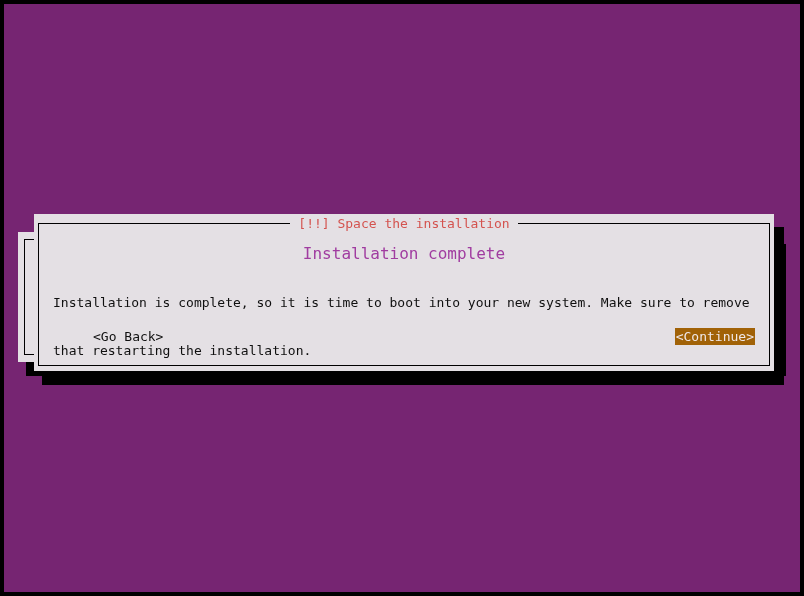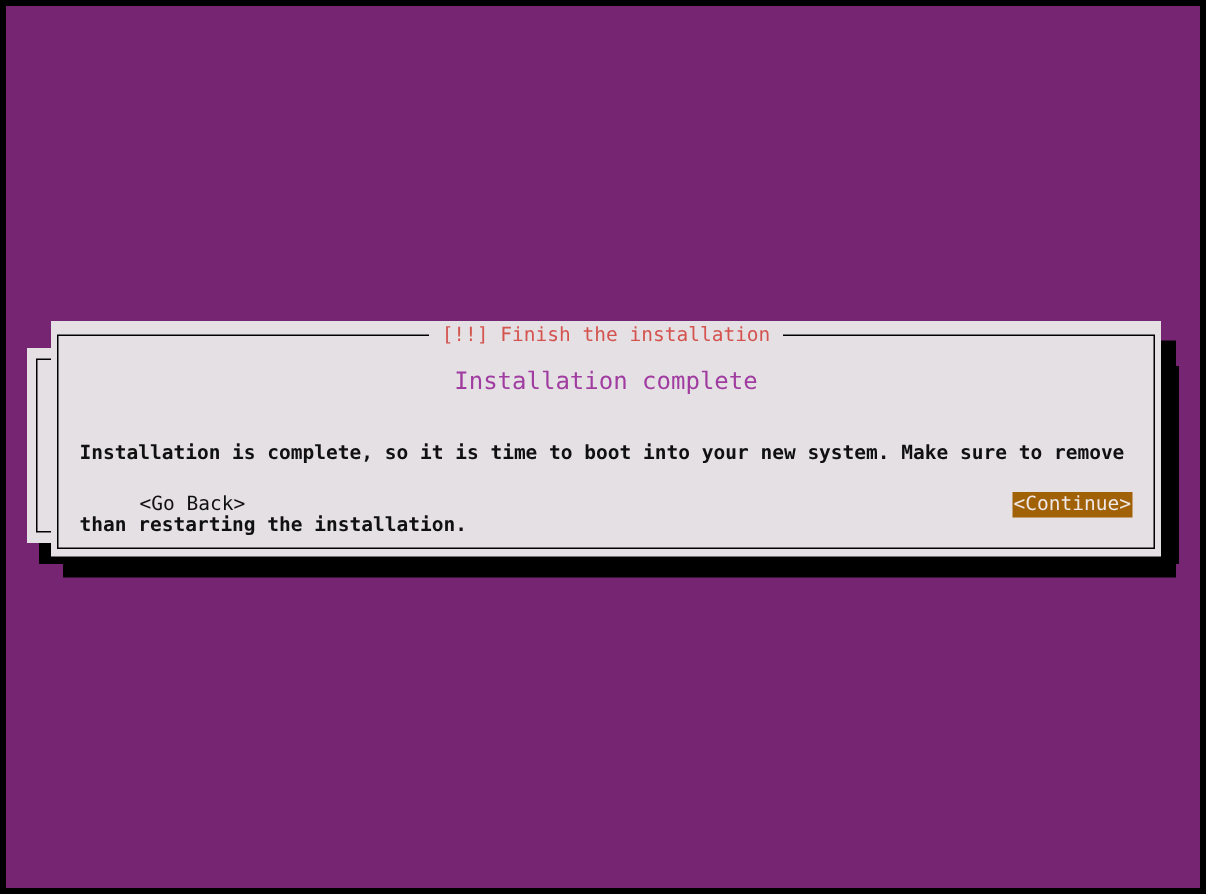--- a/index.html
+++ b/index.html
@@ -141,21 +141,20 @@
     color: #101010;
     font-size: 13px;
     line-height: 16px;
     white-space: pre;
     margin: 0;
     padding: 0 4px;
   }
   .body-line {
     white-space: pre;
     display: block;
-    font-weight: bold;
   }
 
   
   .button-row {
     position: absolute;
     left: 20px;
     right: 14px;
     top: 104px;
     height: 18px;
   }
@@ -205,29 +204,29 @@
     <div class="bg-dialog">
       <div class="bg-dialog-inner"></div>
     </div>
 
     <div class="dialog-shadow"></div>
 
     <div class="dialog">
       <div class="dialog-frame"></div>
 
       <div class="dialog-titlebar">
-        <span class="title-text">[!!] Finish the installation</span>
+        <span class="title-text">[!!] Space the installation</span>
       </div>
 
       <div class="dialog-body">
         <div class="subtitle">Installation complete</div>
 
         <div class="body-text">
           <span class="body-line">Installation is complete, so it is time to boot into your new system. Make sure to remove</span>
-          <span class="body-line">than restarting the installation.</span>
+          <span class="body-line">that restarting the installation.</span>
         </div>
 
         <div class="button-row">
           <span class="btn btn-goback">&lt;Go Back&gt;</span>
           <span class="btn btn-continue">&lt;Continue&gt;</span>
         </div>
       </div>
     </div>
 
 

